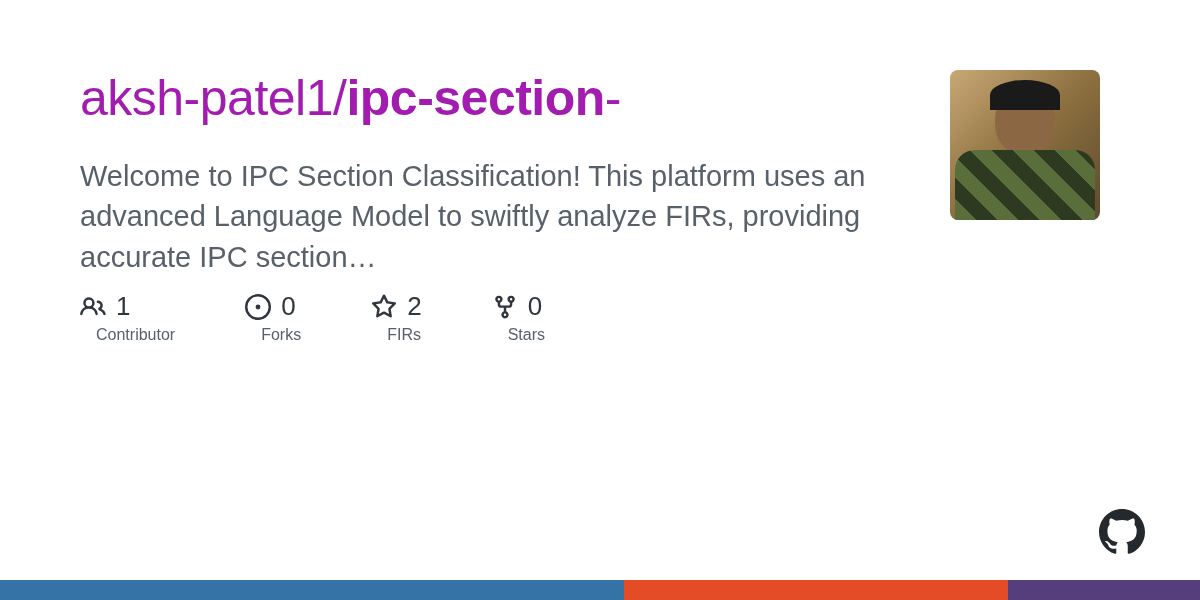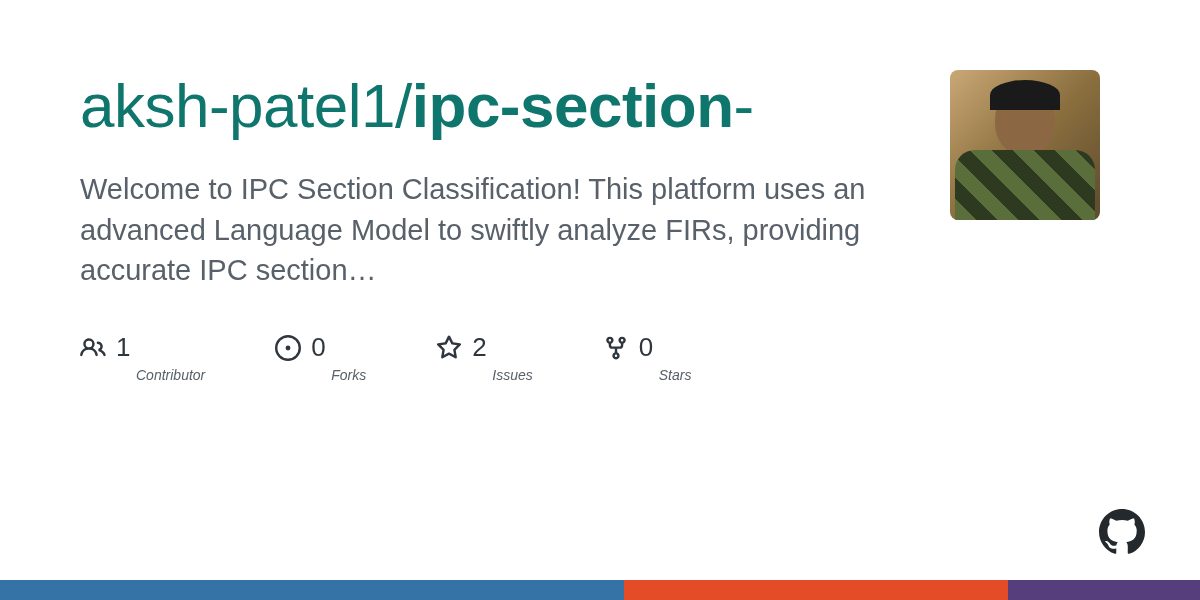--- a/index.html
+++ b/index.html
@@ -18,44 +18,44 @@
     .container {
       padding: 70px 80px 0 80px;
       display: flex;
       gap: 40px;
     }
     .main-content {
       flex: 1;
       max-width: 830px;
     }
     .repo-title {
-      font-size: 62px;
+      font-size: 50px;
       line-height: 1.15;
-      color: #0f766e;
+      color: #a21caf;
       font-weight: 400;
       margin-bottom: 28px;
       letter-spacing: -0.5px;
     }
     .repo-title .owner {
       font-weight: 400;
     }
     .repo-title .slash {
       font-weight: 400;
     }
     .repo-title .name-bold {
       font-weight: 700;
     }
     .repo-title .name-normal {
       font-weight: 400;
     }
     .description {
       font-size: 29px;
       line-height: 1.4;
       color: #586069;
-      margin-bottom: 41px;
+      margin-bottom: 14px;
     }
     .stats {
       display: flex;
       gap: 70px;
     }
     .stat-item {
       display: flex;
       flex-direction: column;
       align-items: flex-start;
     }
@@ -76,24 +76,23 @@
       width: 26px;
       height: 26px;
       fill: #2f363d;
     }
     .stat-count {
       font-size: 26px;
       color: #2f363d;
       font-weight: 400;
     }
     .stat-label {
-      font-size: 14px;
+      font-size: 16px;
       color: #586069;
-      margin-left: 56px;
-      font-style: italic;
+      margin-left: 16px;
     }
     .avatar {
       width: 150px;
       height: 150px;
       border-radius: 8px;
       background: linear-gradient(135deg, #c9a876 0%, #8b6f3e 50%, #5d4a2e 100%);
       position: relative;
       overflow: hidden;
       flex-shrink: 0;
     }
@@ -197,21 +196,21 @@
       </div>
       <div class="stat-item">
         <div class="stat-top">
           <span class="stat-icon">
             <svg viewBox="0 0 16 16">
                 <path fill-rule="evenodd" d="M8 .25a.75.75 0 01.673.418l1.882 3.815 4.21.612a.75.75 0 01.416 1.279l-3.046 2.97.719 4.192a.75.75 0 01-1.088.791L8 12.347l-3.766 1.98a.75.75 0 01-1.088-.79l.72-4.194L.818 6.374a.75.75 0 01.416-1.28l4.21-.611L7.327.668A.75.75 0 018 .25zm0 2.445L6.615 5.5a.75.75 0 01-.564.41l-3.097.45 2.24 2.184a.75.75 0 01.216.664l-.528 3.084 2.769-1.456a.75.75 0 01.698 0l2.77 1.456-.53-3.084a.75.75 0 01.216-.664l2.24-2.183-3.096-.45a.75.75 0 01-.564-.41L8 2.694v.001z"></path>
               </svg>
           </span>
           <span class="stat-count">2</span>
         </div>
-        <span class="stat-label">Issues</span>
+        <span class="stat-label">FIRs</span>
       </div>
       <div class="stat-item">
         <div class="stat-top">
           <span class="stat-icon">
             <svg viewBox="0 0 16 16">
                 <path fill-rule="evenodd" d="M5 3.25a.75.75 0 11-1.5 0 .75.75 0 011.5 0zm0 2.122a2.25 2.25 0 10-1.5 0v.878A2.25 2.25 0 005.75 8.5h1.5v2.128a2.251 2.251 0 101.5 0V8.5h1.5a2.25 2.25 0 002.25-2.25v-.878a2.25 2.25 0 10-1.5 0v.878a.75.75 0 01-.75.75h-4.5A.75.75 0 015 6.25v-.878zm3.75 7.378a.75.75 0 11-1.5 0 .75.75 0 011.5 0zm3-8.75a.75.75 0 100-1.5.75.75 0 000 1.5z"></path>
               </svg>
           </span>
           <span class="stat-count">0</span>
         </div>

